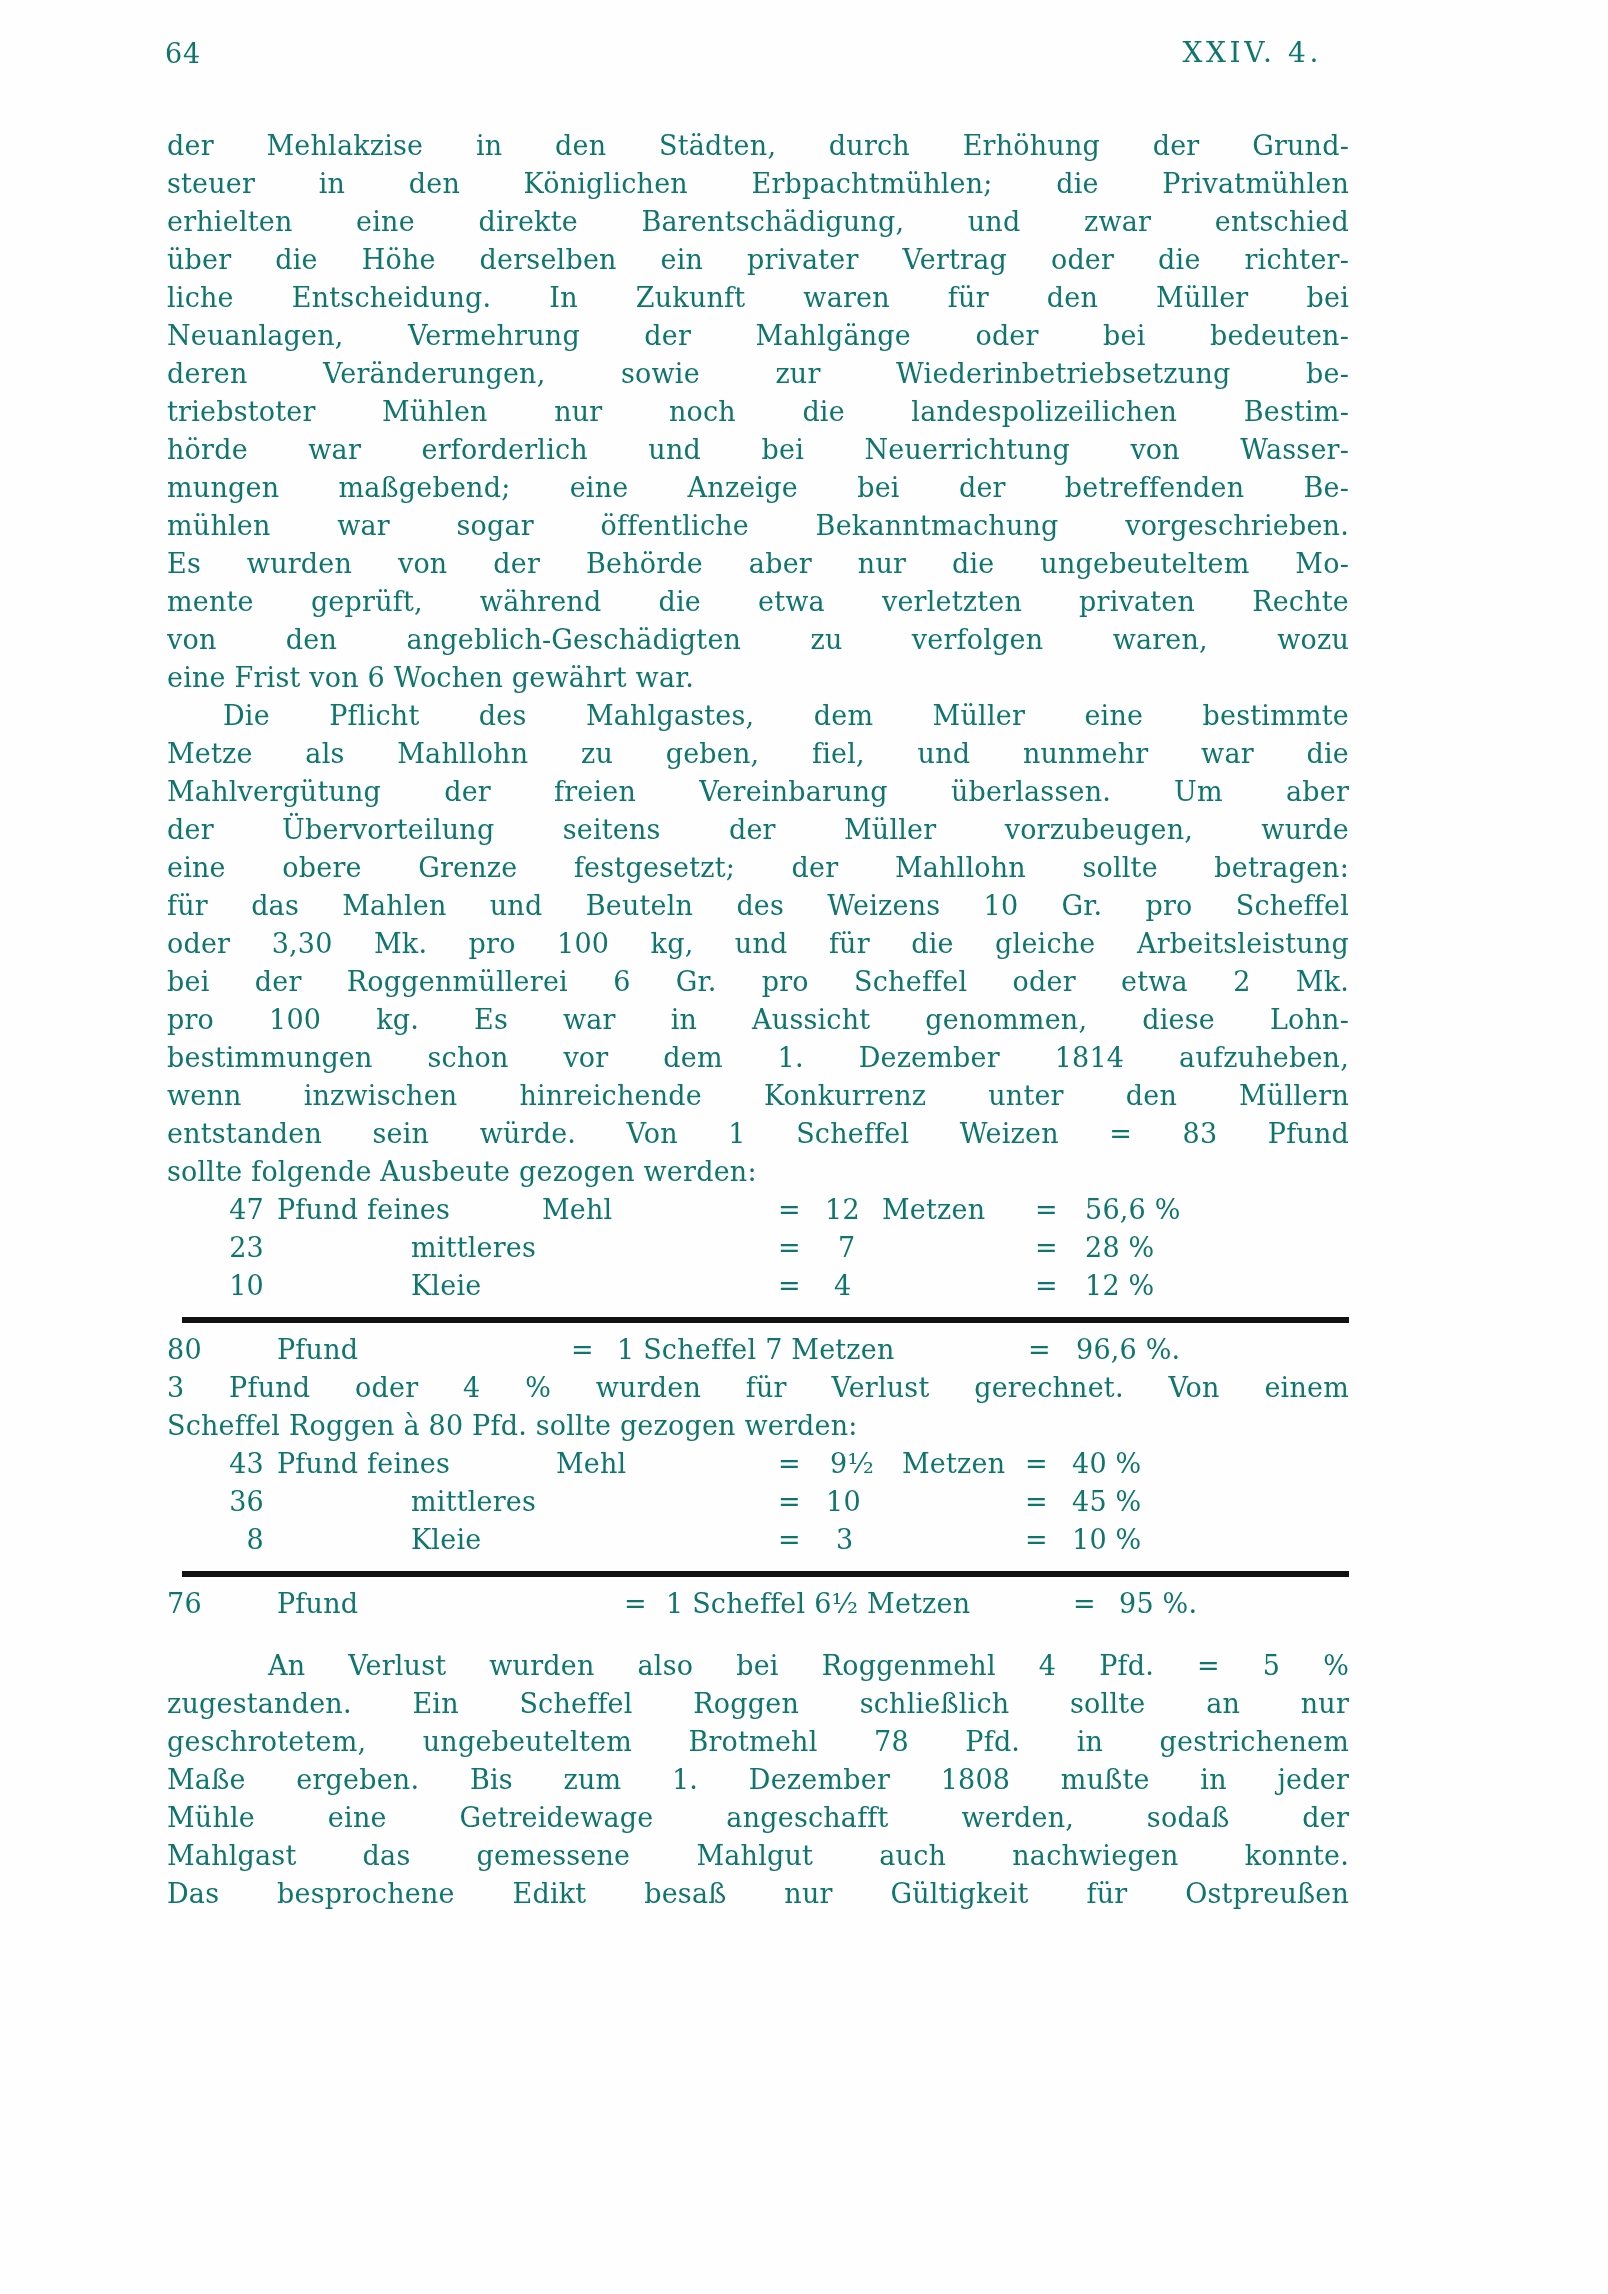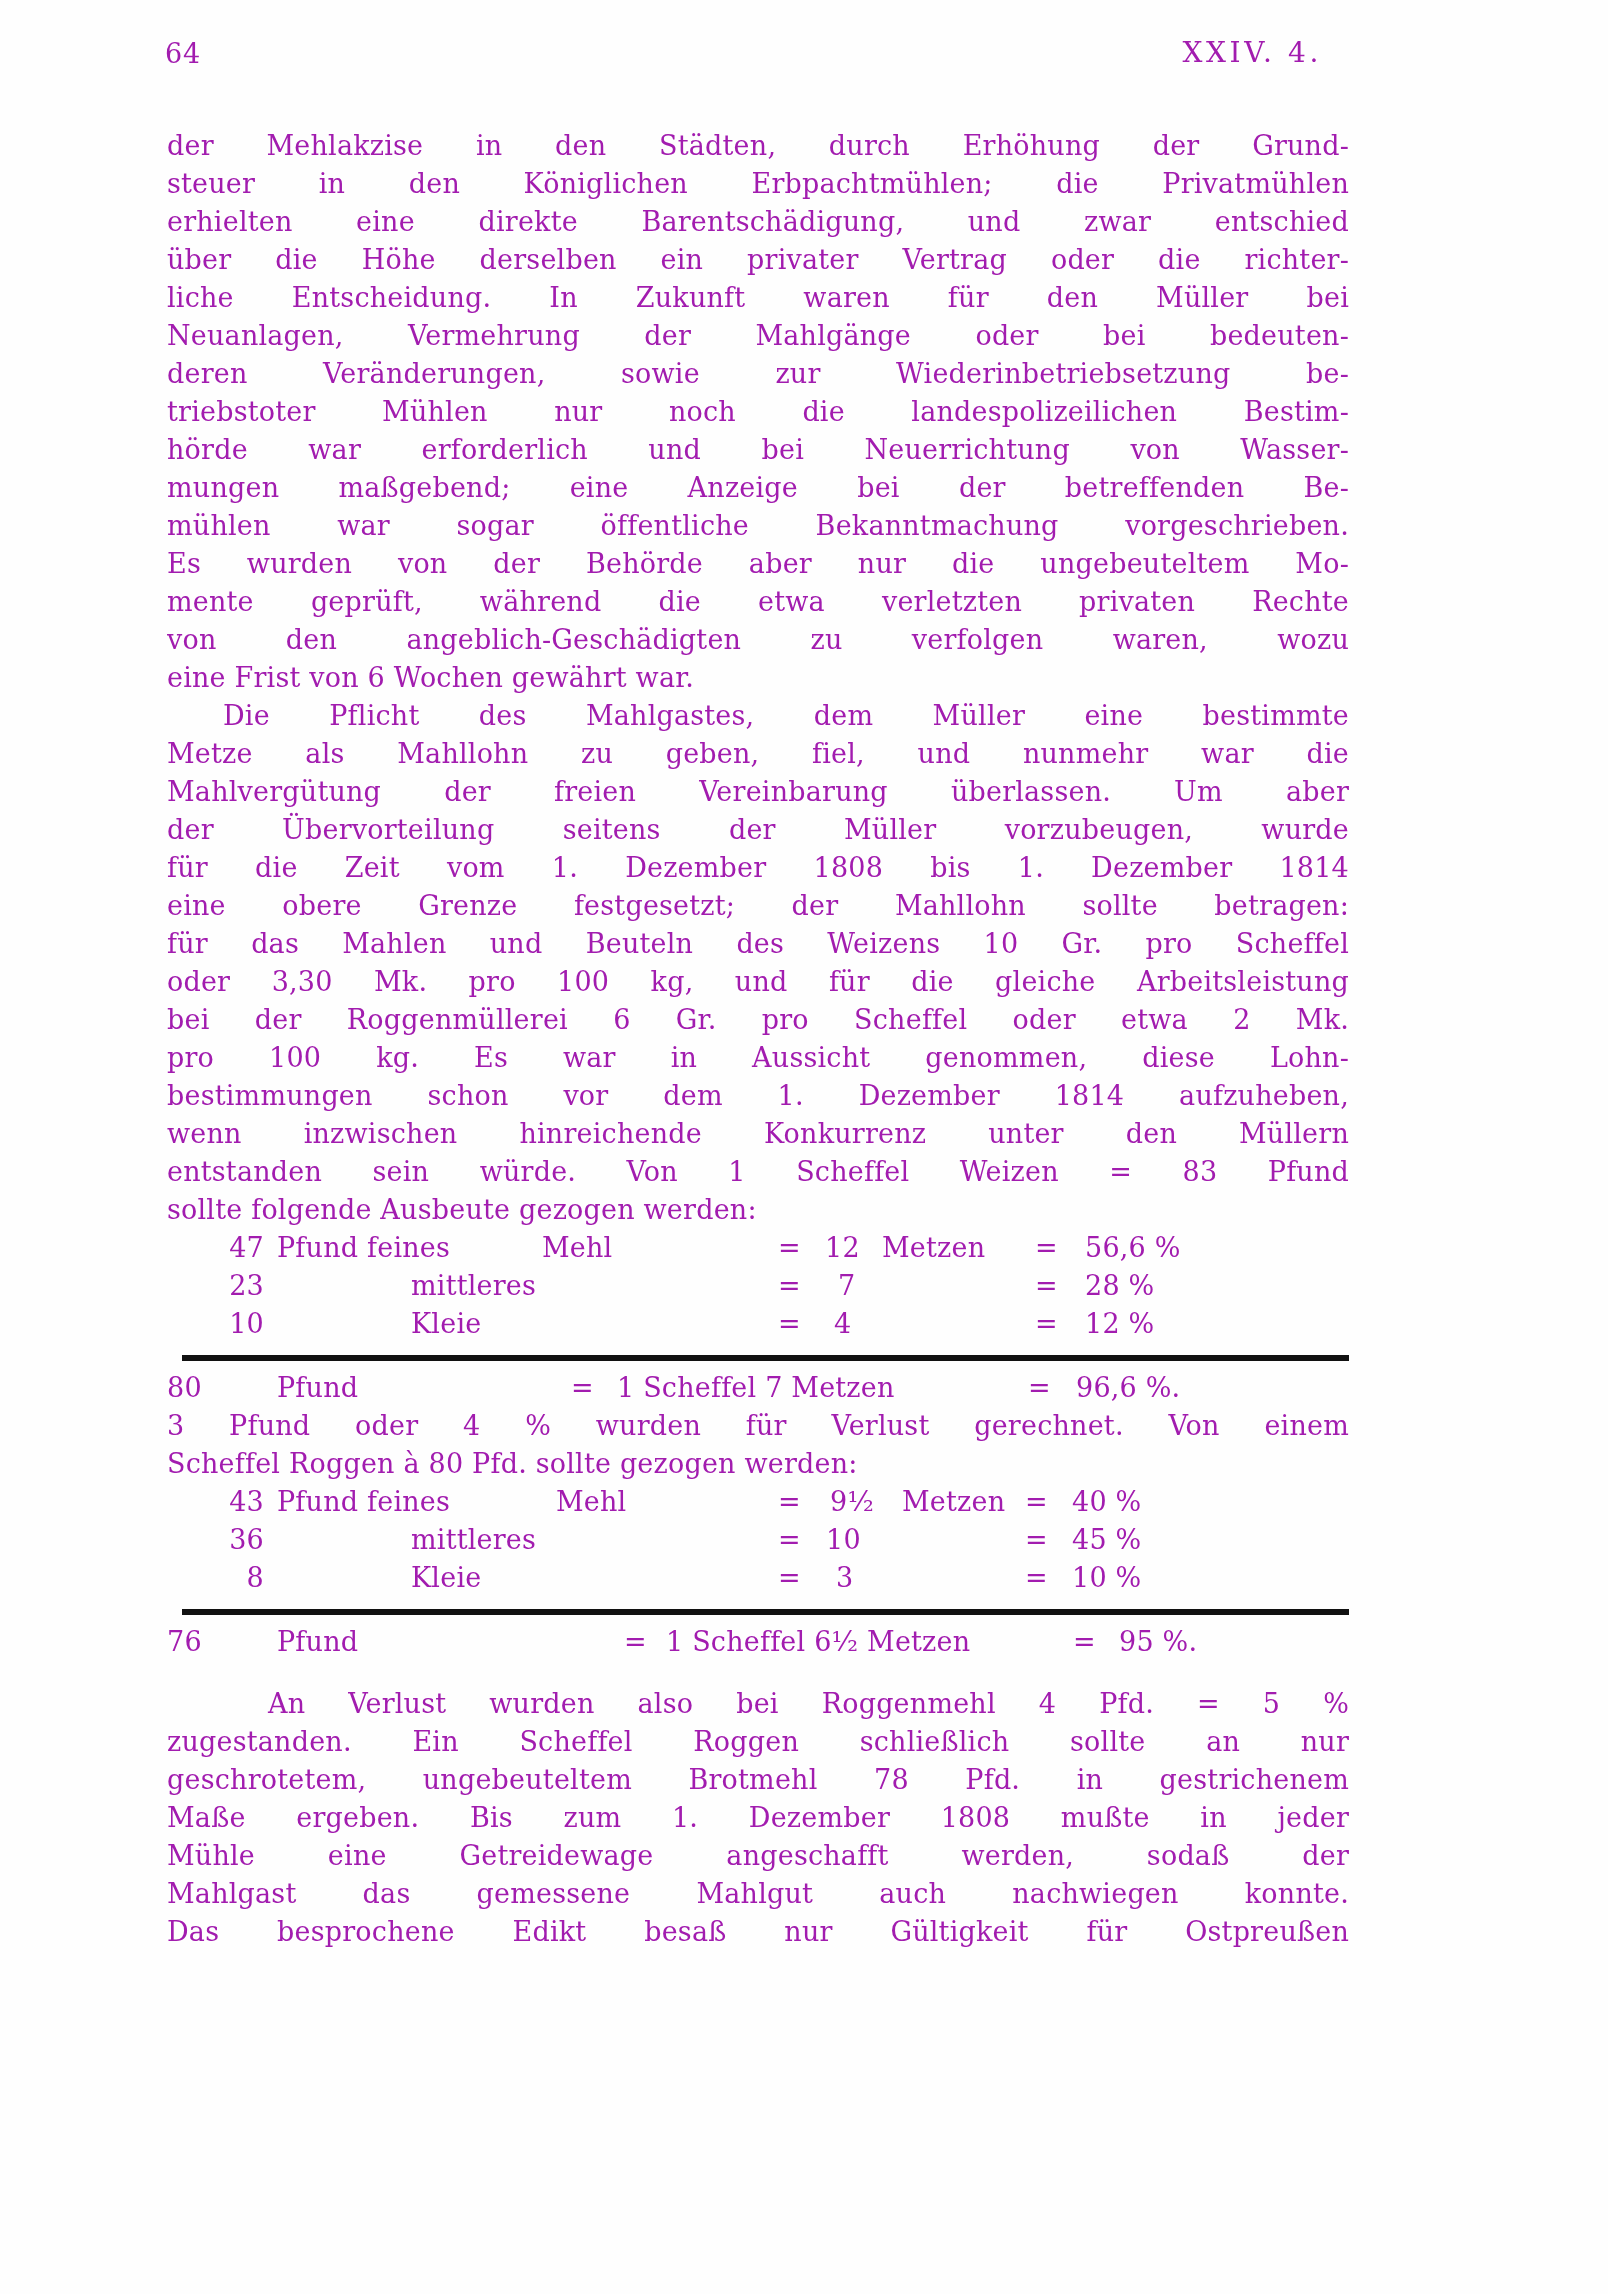--- a/index.html
+++ b/index.html
@@ -1,19 +1,19 @@
 <!DOCTYPE html>
 <html style="font-size:14.5px"><head>
 <meta charset="utf-8">
 <style>
   html,body { margin:0; padding:0; background:#888; }
   .page {
     position:relative; width:1608px; height:2294px;
     background:#fefefe; overflow:hidden;
-    font-family:"DejaVu Serif", serif; color:#a21caf;
+    font-family:"DejaVu Serif", serif; color:#0f766e;
   }
   .pagenum {
     position:absolute; left:165px; top:38px;
     font-size:27px; letter-spacing:0.9px;
   }
   .runhead {
     position:absolute; right:286px; top:36px;
     font-size:28px; letter-spacing:3.6px;
   }
   .text-block {
@@ -45,21 +45,20 @@
       <div class="line just">mungen maßgebend; eine Anzeige bei der betreffenden Be-</div>
       <div class="line just">mühlen war sogar öffentliche Bekanntmachung vorgeschrieben.</div>
       <div class="line just">Es wurden von der Behörde aber nur die ungebeuteltem Mo-</div>
       <div class="line just">mente geprüft, während die etwa verletzten privaten Rechte</div>
       <div class="line just">von den angeblich-Geschädigten zu verfolgen waren, wozu</div>
       <div class="line">eine Frist von 6 Wochen gewährt war.</div>
       <div class="line just" style="padding-left: 56px;">Die Pflicht des Mahlgastes, dem Müller eine bestimmte</div>
       <div class="line just">Metze als Mahllohn zu geben, fiel, und nunmehr war die</div>
       <div class="line just">Mahlvergütung der freien Vereinbarung überlassen. Um aber</div>
       <div class="line just">der Übervorteilung seitens der Müller vorzubeugen, wurde</div>
-      <div class="line just">für die Zeit vom 1. Dezember 1808 bis 1. Dezember 1814</div>
       <div class="line just">eine obere Grenze festgesetzt; der Mahllohn sollte betragen:</div>
       <div class="line just">für das Mahlen und Beuteln des Weizens 10 Gr. pro Scheffel</div>
       <div class="line just">oder 3,30 Mk. pro 100 kg, und für die gleiche Arbeitsleistung</div>
       <div class="line just">bei der Roggenmüllerei 6 Gr. pro Scheffel oder etwa 2 Mk.</div>
       <div class="line just">pro 100 kg. Es war in Aussicht genommen, diese Lohn-</div>
       <div class="line just">bestimmungen schon vor dem 1. Dezember 1814 aufzuheben,</div>
       <div class="line just">wenn inzwischen hinreichende Konkurrenz unter den Müllern</div>
       <div class="line just">entstanden sein würde. Von 1 Scheffel Weizen = 83 Pfund</div>
       <div class="line">sollte folgende Ausbeute gezogen werden:</div>
       <div class="trow">

